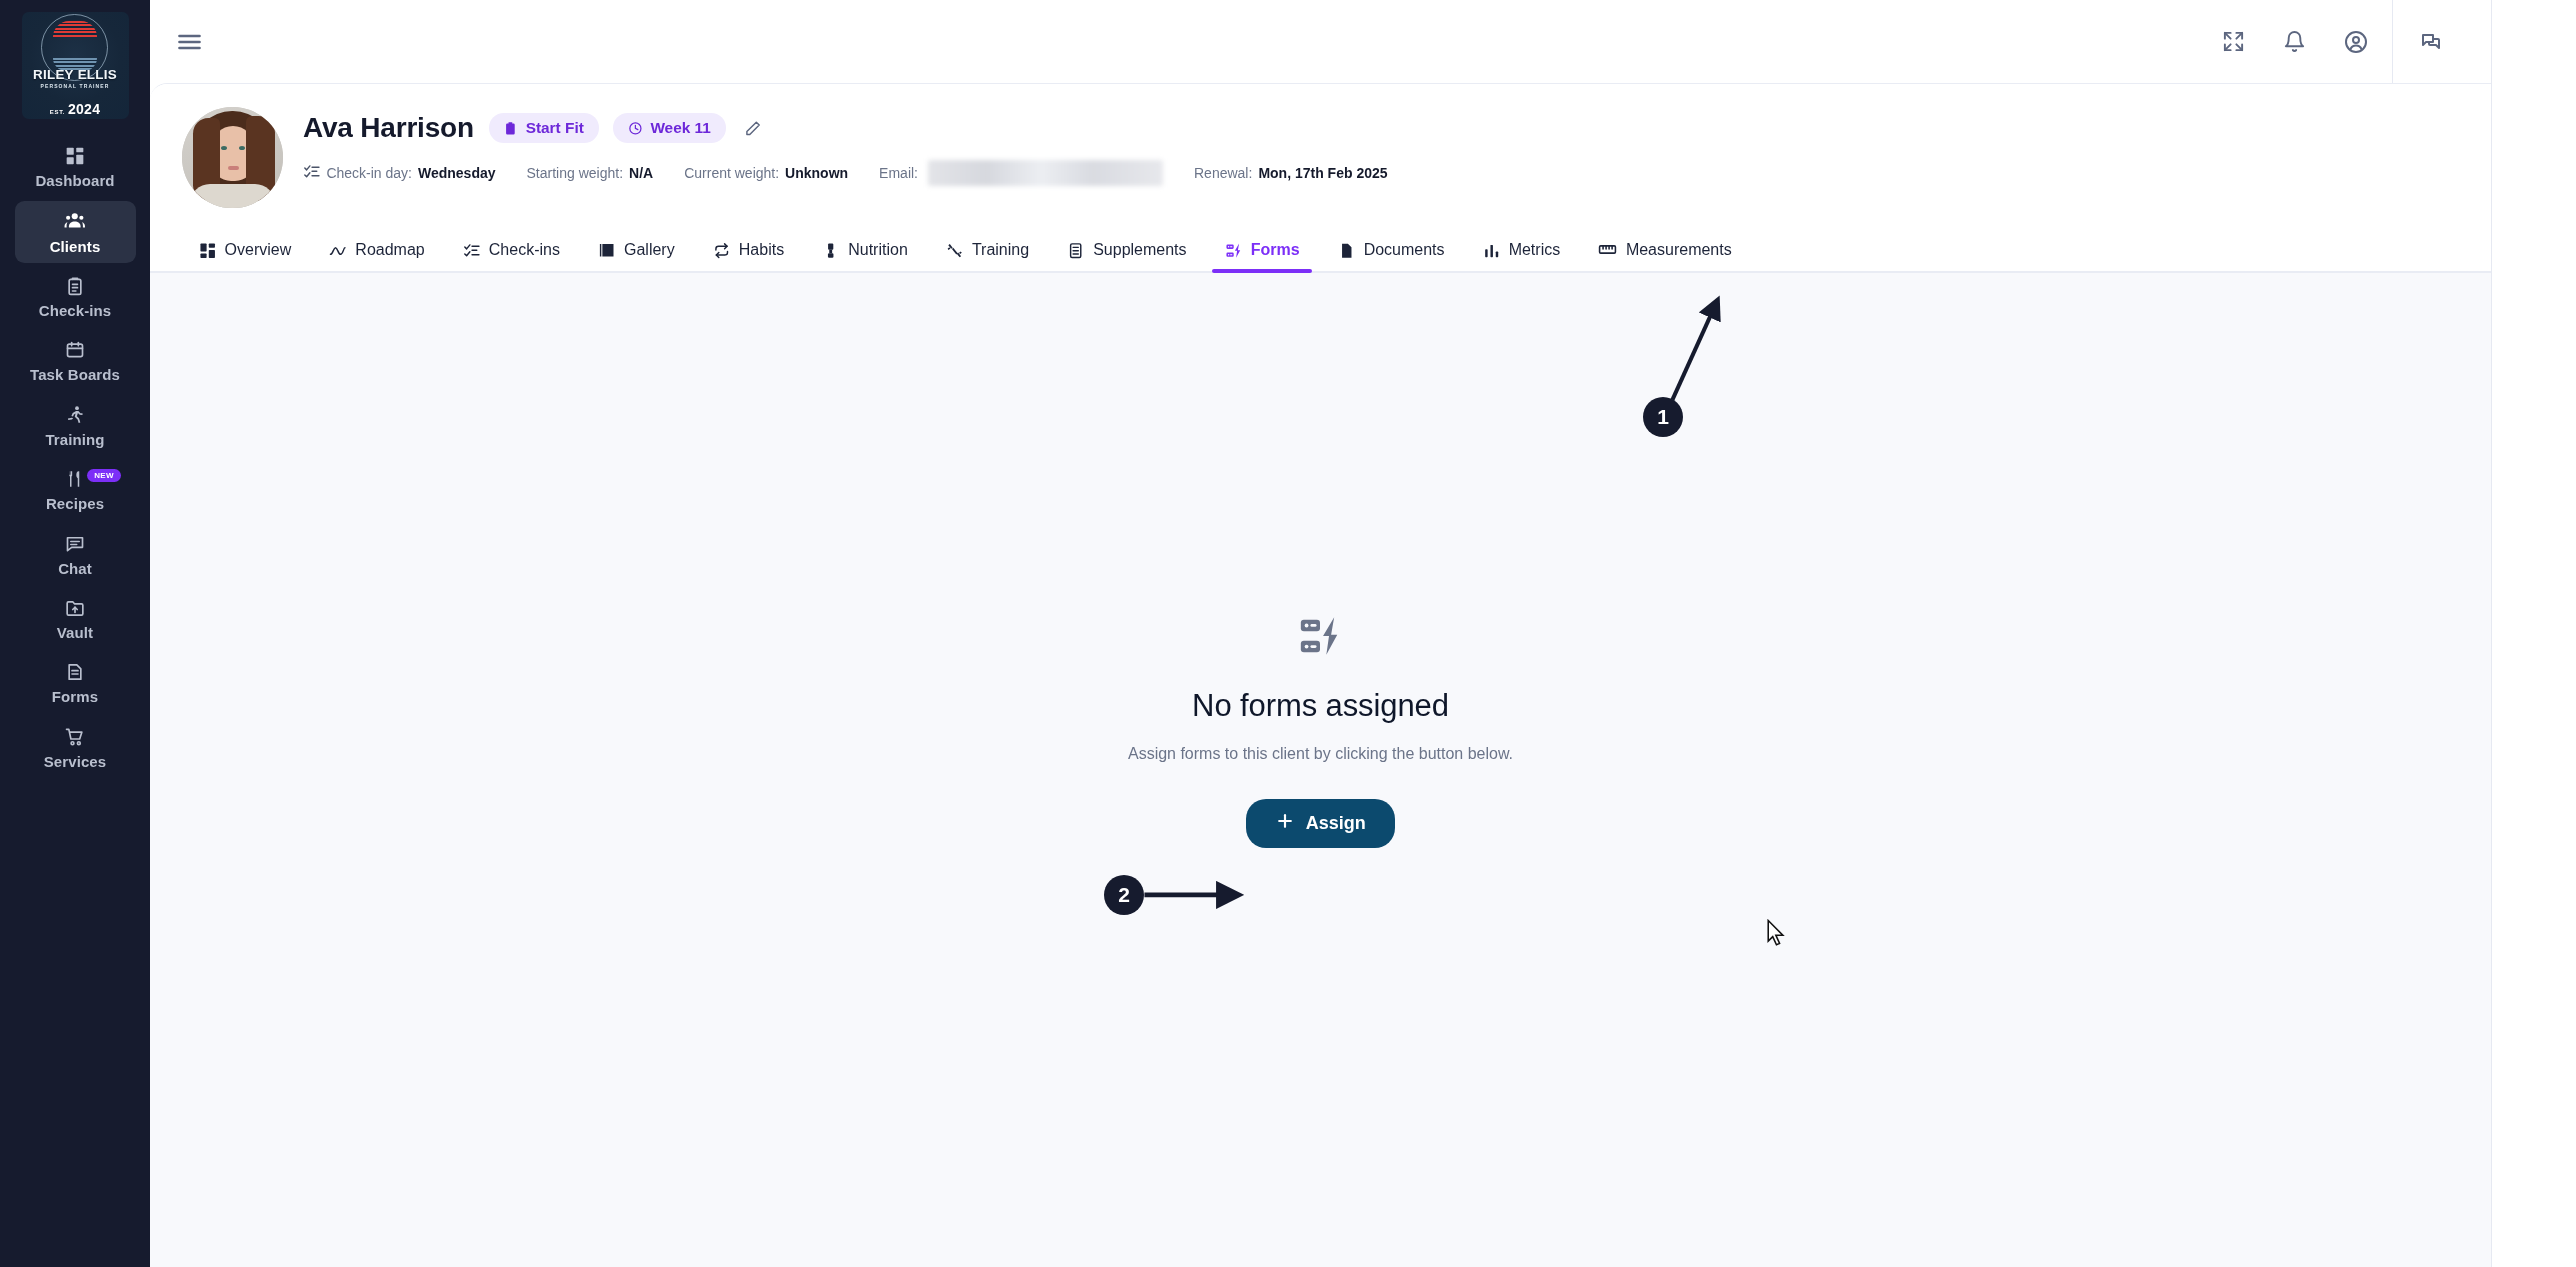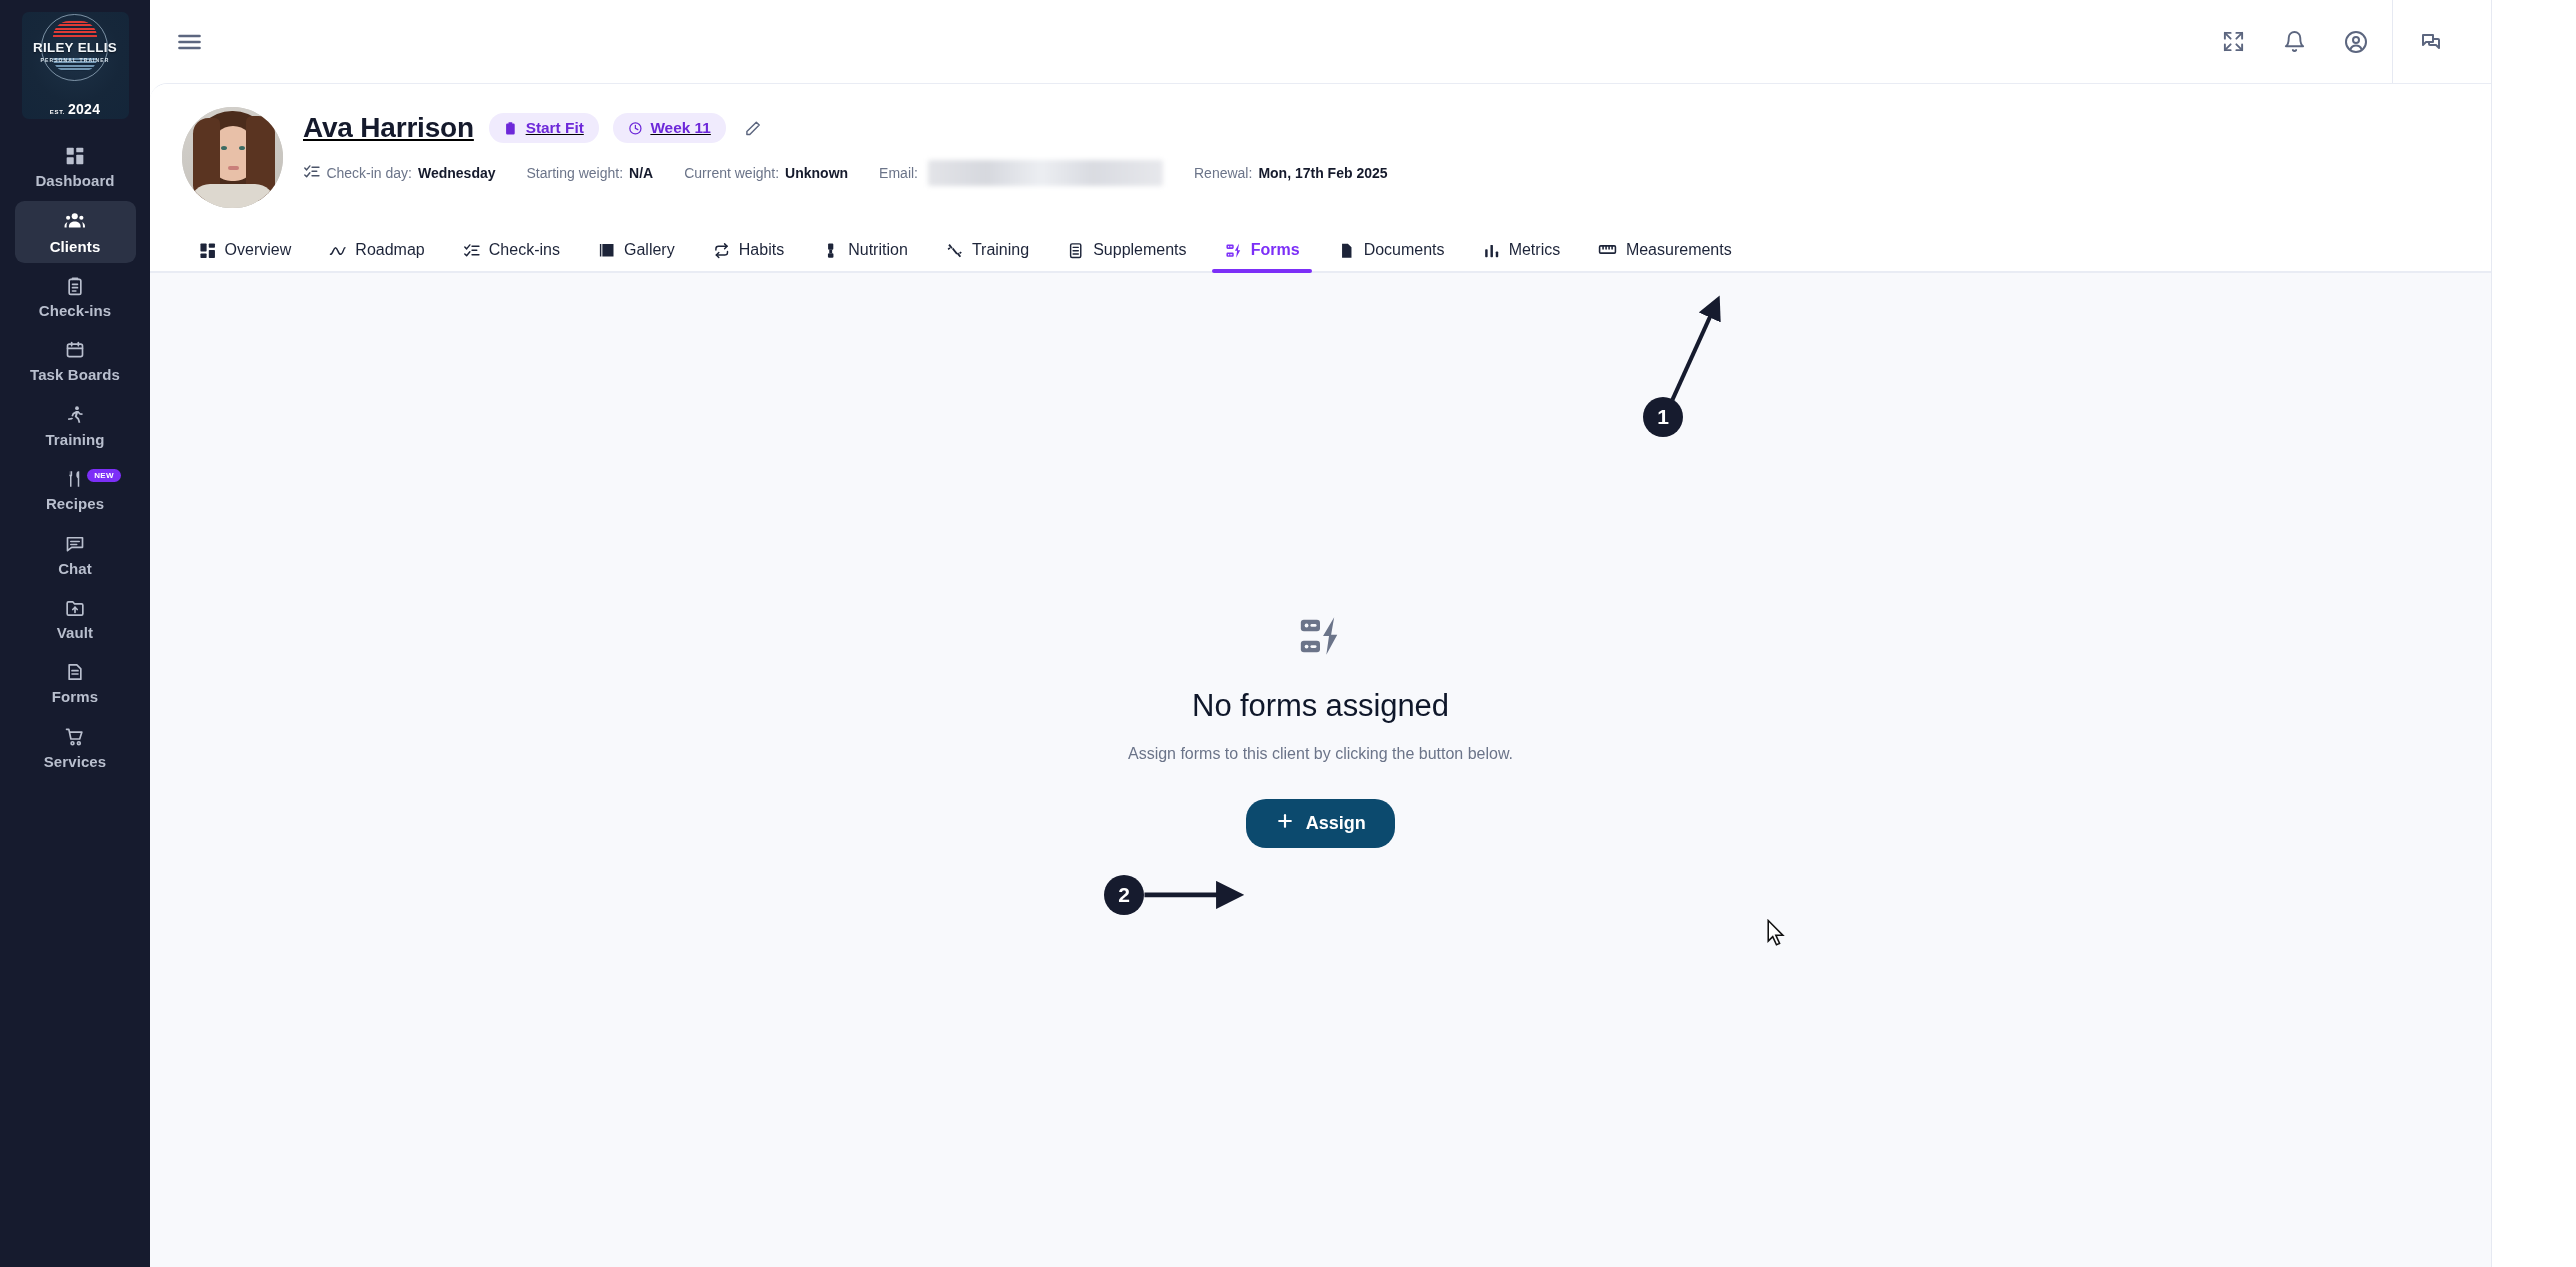--- a/index.html
+++ b/index.html
@@ -25,21 +25,21 @@
     width: 107px; height: 107px;
     margin: 12px auto 0 auto;
     border-radius: 6.7px;
     background: radial-gradient(circle at 50% 42%, #1d3146 0%, #16273a 55%, #11203010 100%), #14263a;
     position: relative; overflow: hidden;
     display: flex; align-items: center; justify-content: center;
     flex-direction: column;
   }
   .logo-badge {
     position: relative; width: 85px; height: 75px;
-    display: flex; flex-direction: column; align-items: center; justify-content: center;
+    display: flex; flex-direction: column; align-items: center; justify-content: flex-end;
   }
   .logo-ring {
     position: absolute; left: 8.7px; top: 0; width: 67px; height: 67px;
     border-radius: 50%; border: 1.3px solid #9fb6c8; opacity: .75;
   }
   .logo-arcs-top {
     position: absolute; left: 20px; top: 6.7px; width: 44px; height: 16px;
     background: repeating-linear-gradient(to bottom, #e03b36 0 2px, #14263a 2px 3.4px);
     border-radius: 23px 23px 0 0;
   }
@@ -137,21 +137,21 @@
   }
   #avatar .eye { position: absolute; width: 6px; height: 4px; background: #3c6b63; border-radius: 50%; top: 39px; }
   #avatar .eye.l { left: 39px; } #avatar .eye.r { left: 57px; }
   #avatar .mouth { position: absolute; left: 46px; top: 59px; width: 10.7px; height: 4px; background: #c97f7a; border-radius: 5.4px; }
   #avatar .hoodie {
     position: absolute; left: 8px; bottom: 0; width: 85px; height: 24px;
     background: #ddd8cf; border-radius: 20px 20px 0 0;
   }
 
   .client-meta { margin-left: 20px; padding-top: 5.4px; flex: 1; min-width: 0; }
-  .name-row { display: flex; align-items: center; gap: 14.8px; text-decoration: underline; }
+  .name-row { display: flex; align-items: center; gap: 14.8px; }
   #client-name { font-size: 28px; font-weight: 700; color: #151a2c; letter-spacing: -0.2px; }
   .chip {
     display: inline-flex; align-items: center; gap: 7.4px;
     background: #f0ebfd; color: #6d28d9;
     padding: 6px 14.8px; border-radius: 14.8px;
     font-size: 15.4px; font-weight: 600; cursor: pointer;
   }
   .chip svg { display: block; }
   #edit-pencil { color: #5c667f; cursor: pointer; display: flex; margin-left: 4px; }
 

